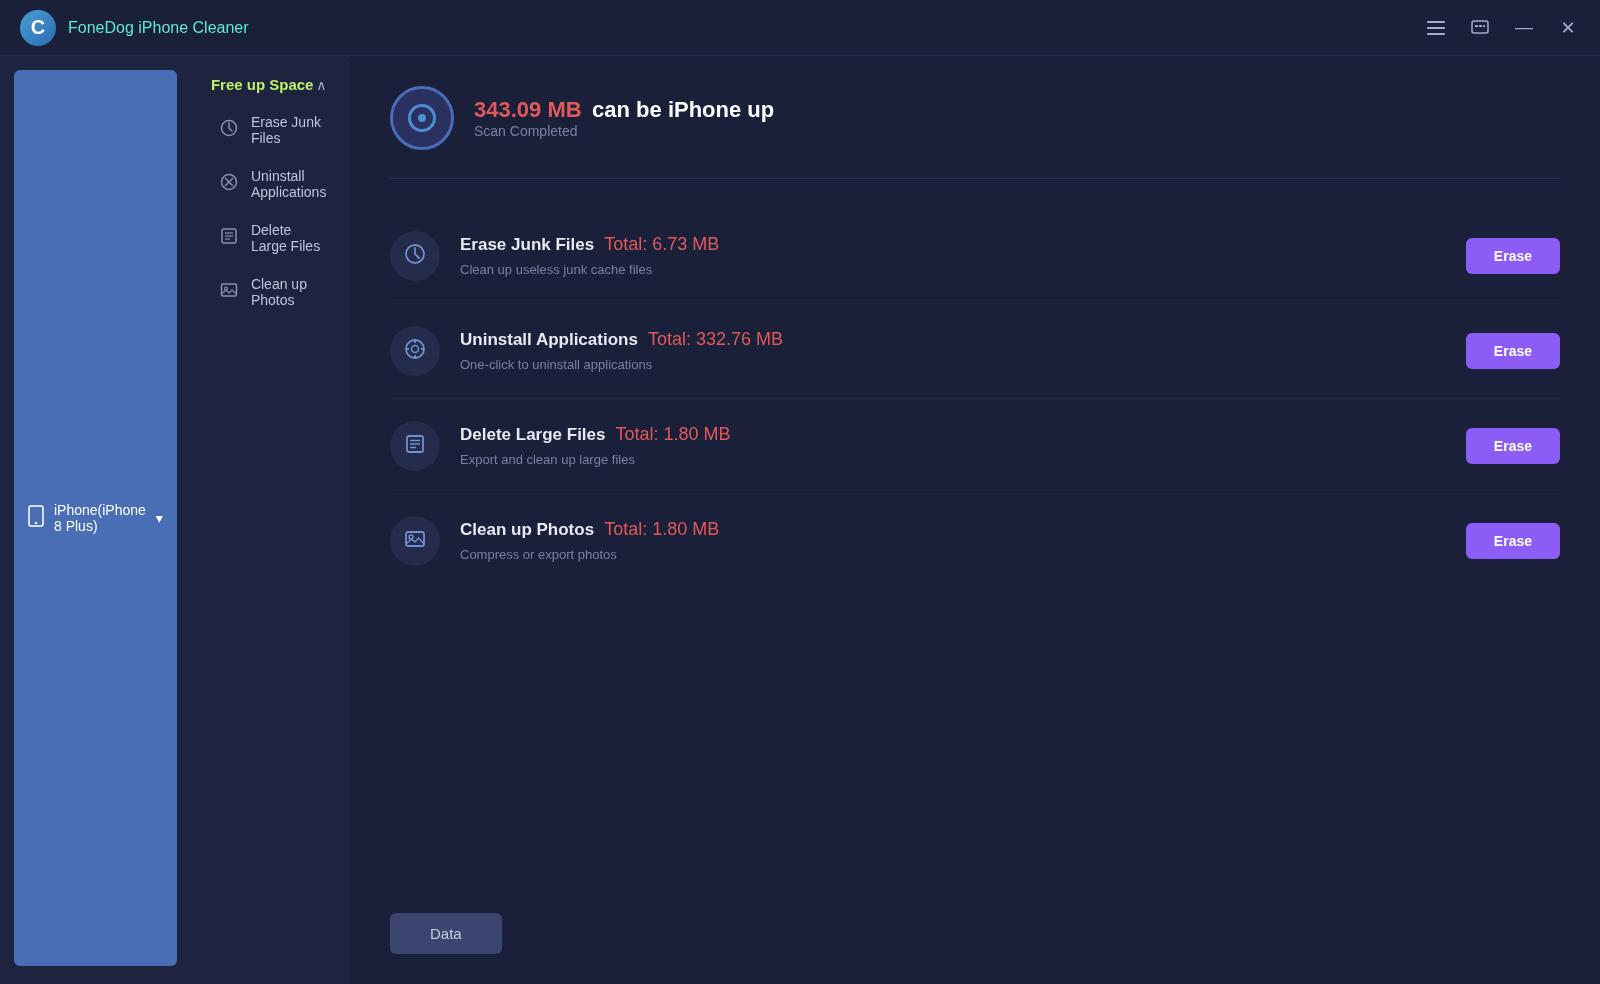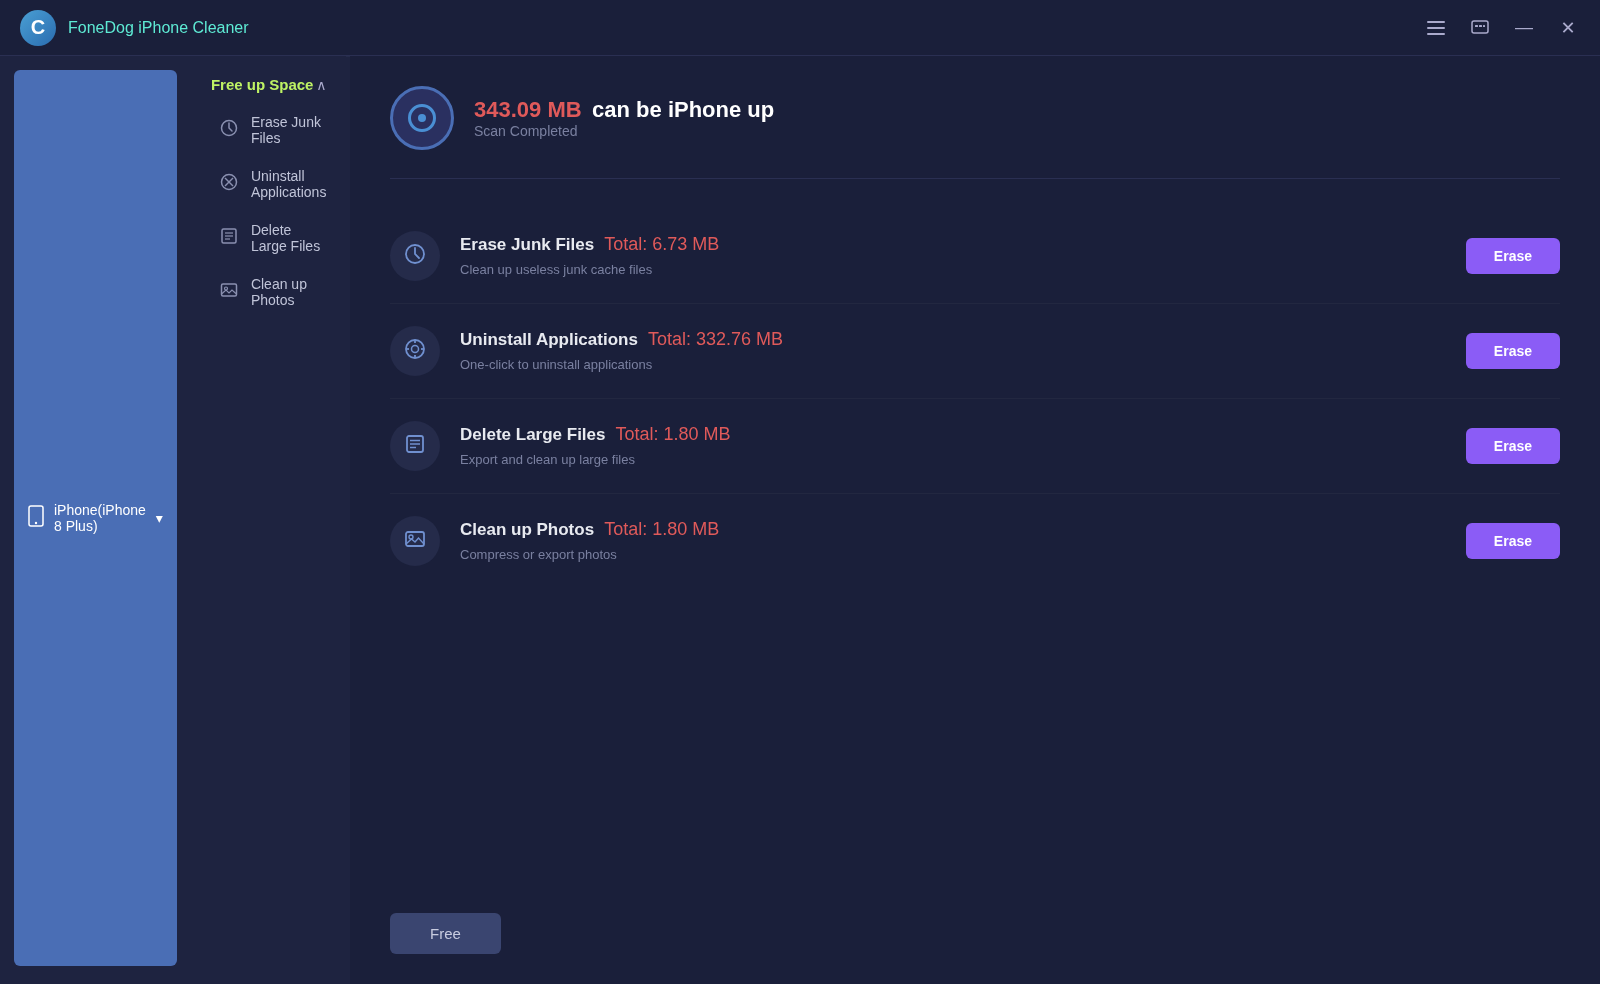--- a/index.html
+++ b/index.html
@@ -508,18 +508,18 @@
             <span class="feature-total">Total: 1.80 MB</span>
           </div>
           <span class="feature-desc">Compress or export photos</span>
         </div>
         <button class="erase-btn">Erase</button>
       </div>
 
     </div>
 
     <div class="content-footer">
-      <button class="back-btn">Free</button>
+      <button class="back-btn">Data</button>
     </div>
 
   </div>
 
 </div>
 
 </body></html>

